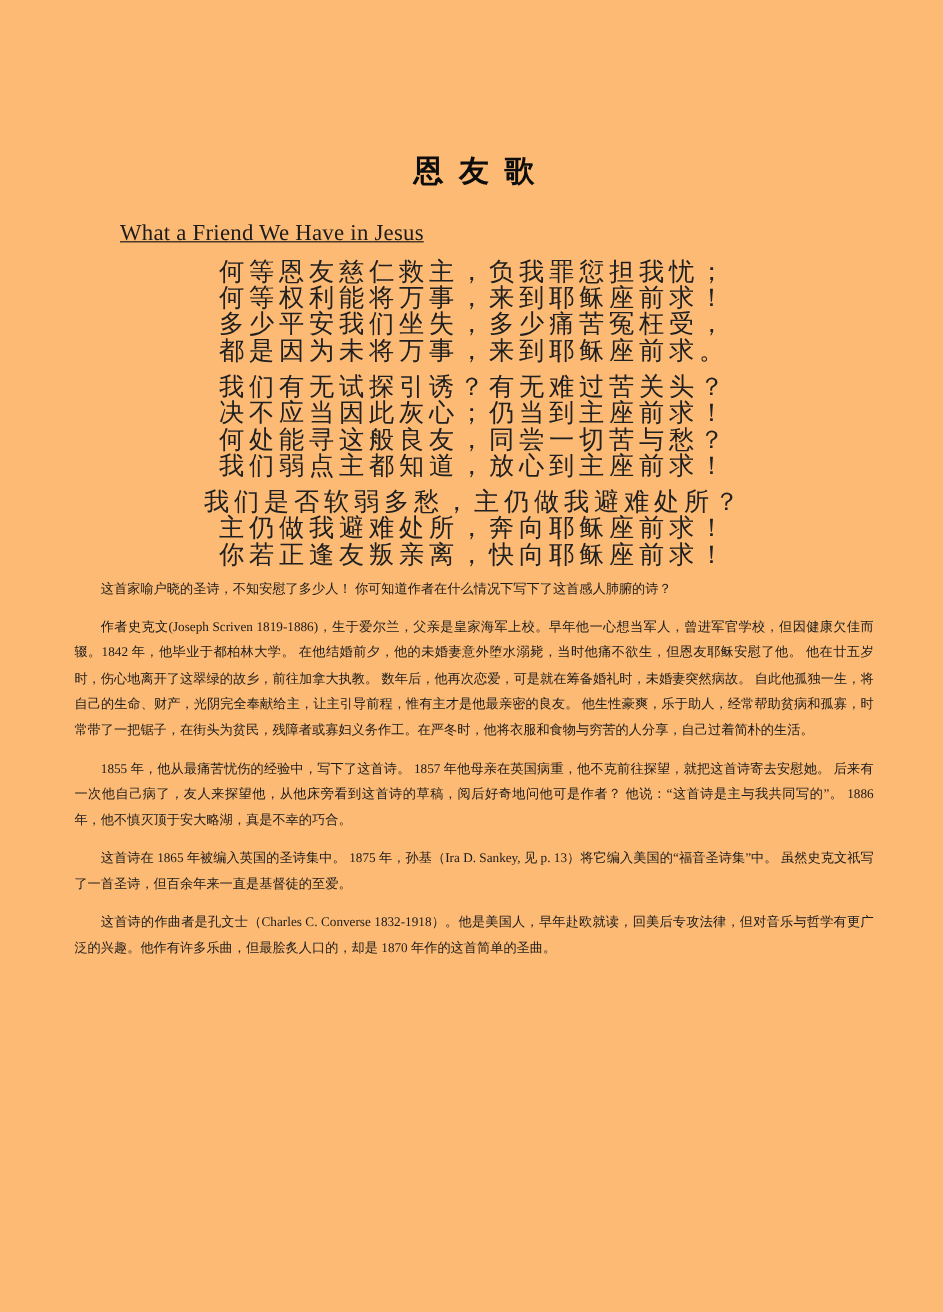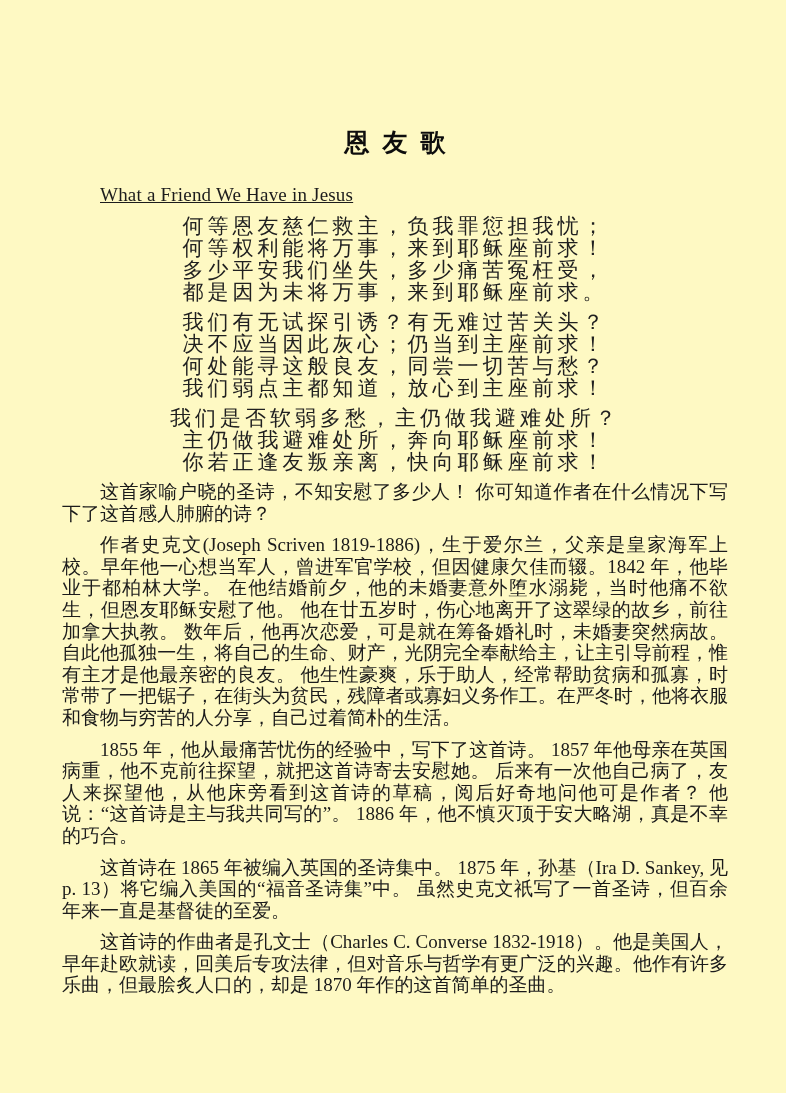--- a/index.html
+++ b/index.html
@@ -5,21 +5,21 @@
   html, body {
     margin: 0;
     padding: 0;
     background: #e8e8e8;
   }
   .page {
     position: relative;
     width: 786px;
     height: 1093px;
     margin: 0 auto;
-    background: #fef9c3;
+    background: #fdba74;
     overflow: hidden;
     font-family: "Liberation Serif", "DejaVu Serif", serif;
     color: #1c1c1c;
   }
   .content {
     padding: 126px 58px 0 62px;
   }
   .doc-title {
     margin: 0;
     text-align: center;
@@ -43,21 +43,21 @@
     letter-spacing: 4px;
     color: #202020;
   }
   .stanza {
     margin: 0 0 8px 0;
   }
   .hymn-line {
     white-space: nowrap;
   }
   .prose {
-    font-size: 19px;
+    font-size: 11px;
     line-height: 21.6px;
     text-align: justify;
     color: #1b1b1b;
   }
   .prose p {
     margin: 0 0 10px 0;
     text-indent: 2em;
   }
 </style>
 </head>

